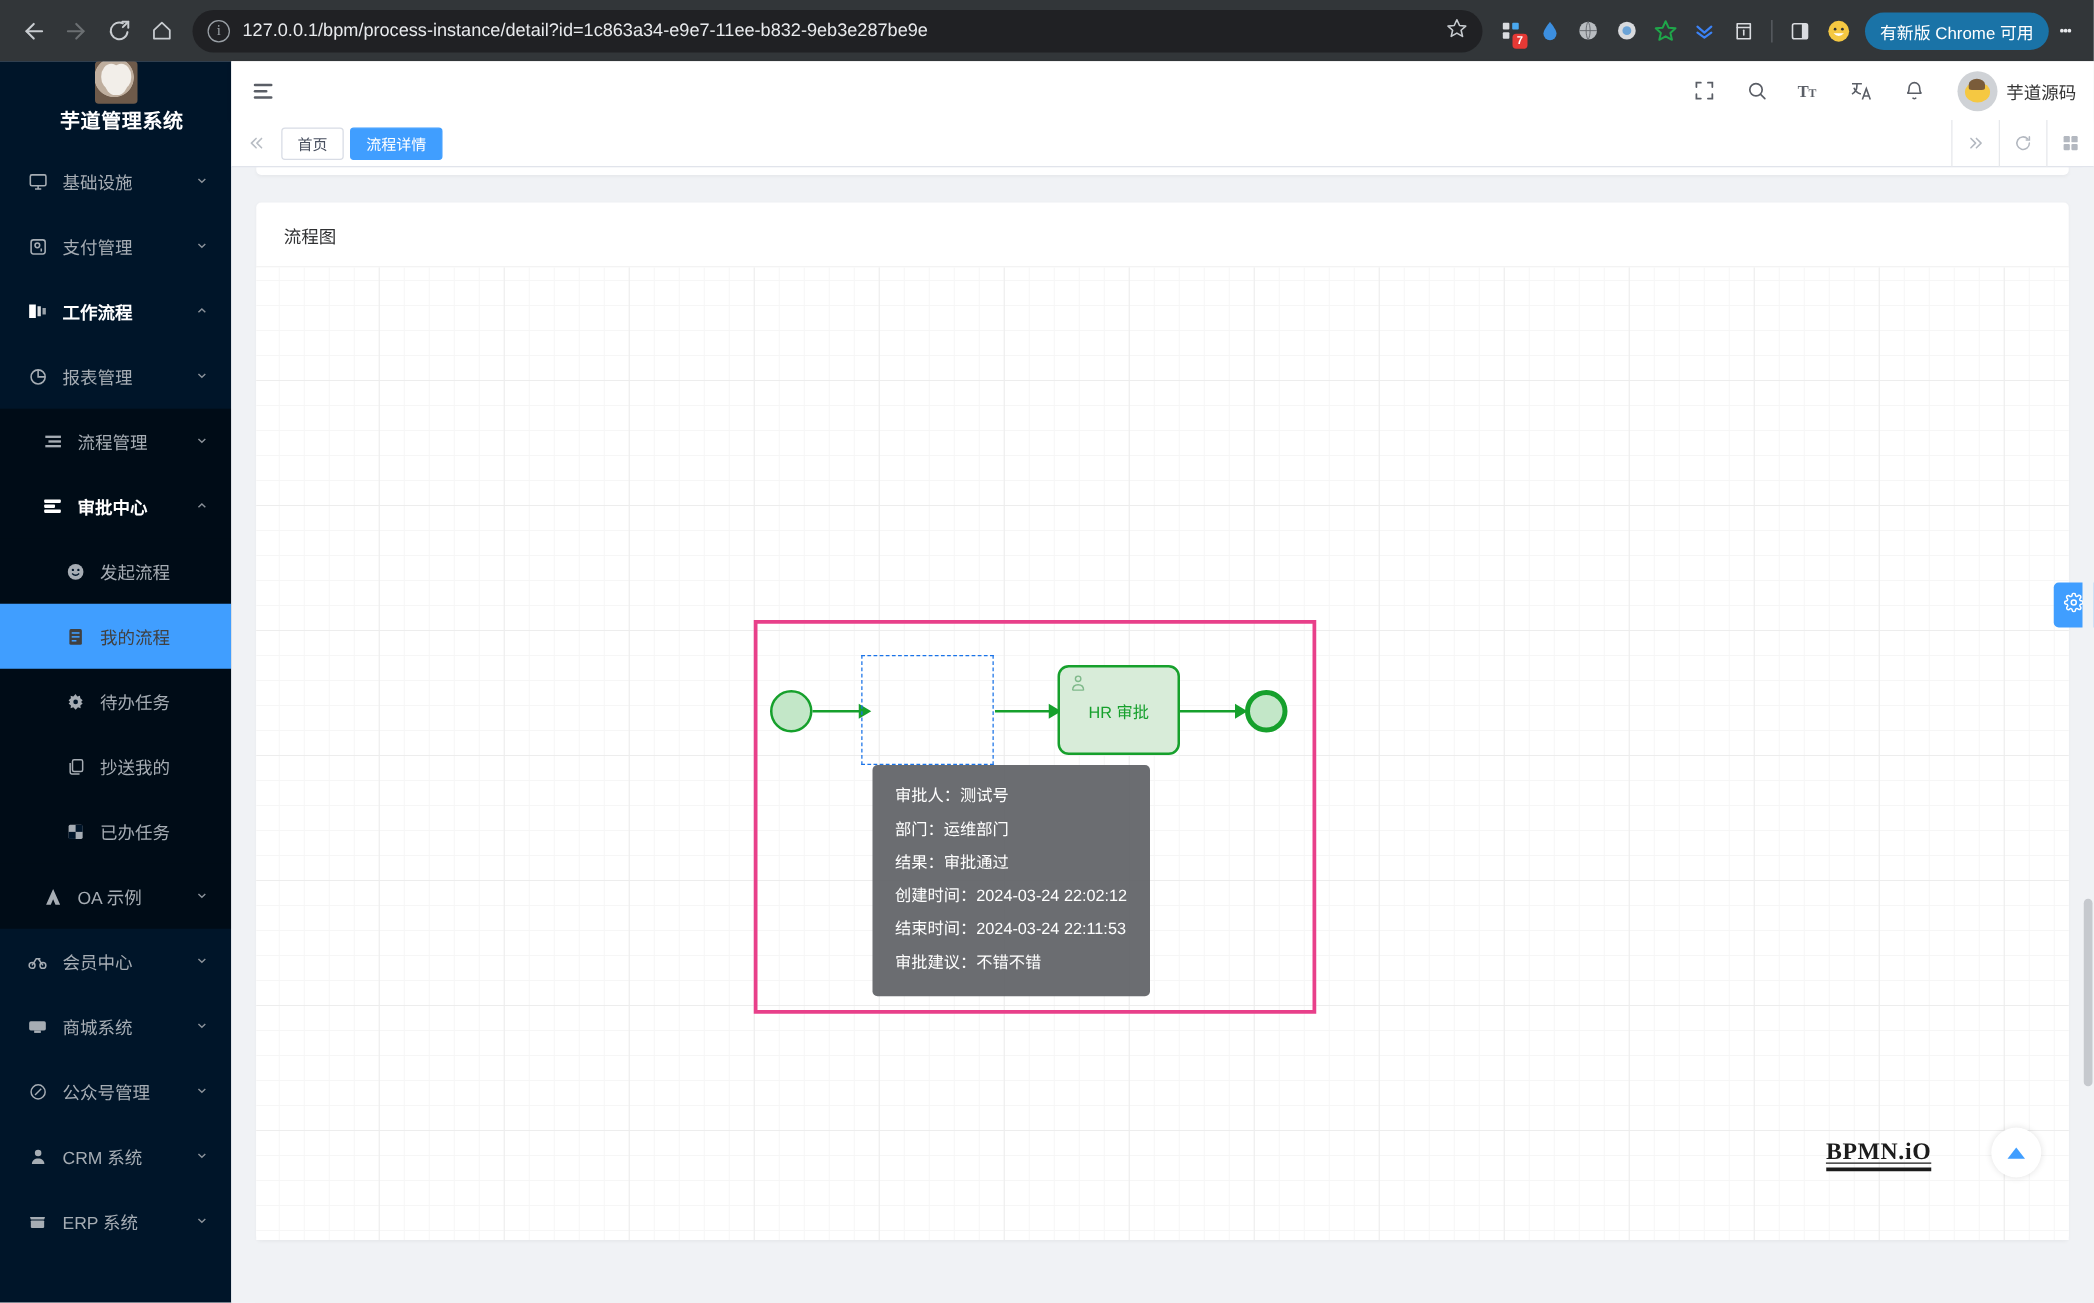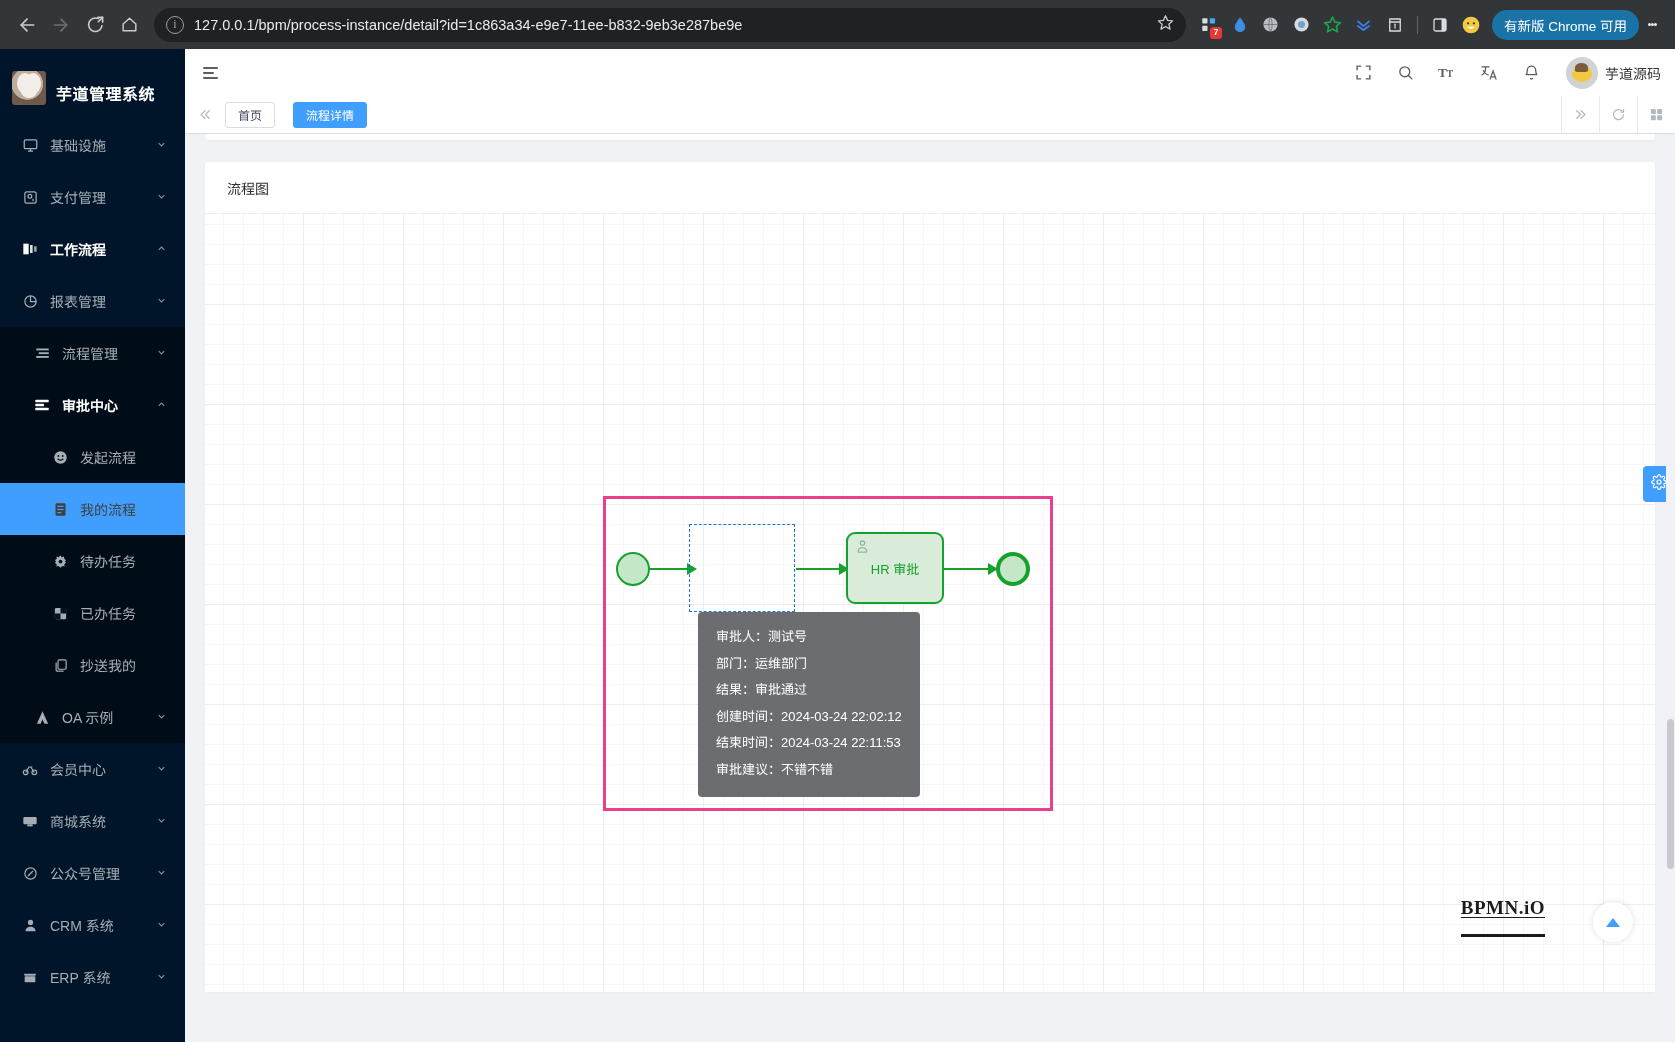--- a/index.html
+++ b/index.html
@@ -58,21 +58,21 @@
     white-space: nowrap; margin-left: 6px;
   }
   .kebab { width: 26px; height: 30px; display: flex; align-items: center; justify-content: center; color: #fff;}
   .kebab i { display:block; width:3px;height:3px;border-radius:50%;background:#e8eaed;margin:1.5px 0;}
 
   
   .sidebar {
     position: absolute; left: 0; top: 49px; width: 185px; height: 993px;
     background: #001529; overflow: hidden;
   }
-  .brand { display: flex; align-items: flex-end; height: 56px; padding: 0 12px; }
+  .brand { display: flex; align-items: center; height: 56px; padding: 0 12px; flex-direction: column; }
   .brand-logo {
     width: 34px; height: 34px; border-radius: 3px; flex: 0 0 auto;
     background: radial-gradient(circle at 45% 38%, #e9e3dd 0 26%, #bfae9e 28% 55%, #6e5a4a 57% 100%);
     position: relative; overflow: hidden;
   }
   .brand-logo::after{
     content:""; position:absolute; left:8px; top:5px; width:18px; height:22px;
     border-radius: 50% 50% 45% 45%; background:#f2eee9;
     box-shadow: -4px -4px 0 -1px #f2eee9, 4px -4px 0 -1px #f2eee9;
   }
@@ -127,21 +127,21 @@
     position: absolute; left: 185px; top: 96px; width: 1490px; height: 38px;
     background: #fff; border-bottom: 1px solid #d8dce5;
     display: flex; align-items: center;
   }
   .tg-collapse { width: 40px; display: flex; align-items: center; justify-content: center; color: #b8bdc4; font-size: 15px; }
   .tg {
     height: 26px; padding: 0 12px; display: flex; align-items: center;
     font-size: 12px; border: 1px solid #d8dce5; color: #495060;
     background: #fff; margin-right: 5px; border-radius: 3px;
   }
-  .tg.active { background: #409eff; border-color: #409eff; color: #fff; margin-left: 13px; }
+  .tg.active { background: #409eff; border-color: #409eff; color: #fff; }
   .tags-right { margin-left: auto; display: flex; align-items: stretch; height: 38px; }
   .tr-btn {
     width: 38px; display: flex; align-items: center; justify-content: center;
     border-left: 1px solid #e6e8eb; color: #b3b8c0;
   }
 
   
   .main {
     position: absolute; left: 185px; top: 134px; width: 1490px; height: 908px;
     background: #f0f2f5; overflow: hidden;
@@ -200,21 +200,21 @@
   .tooltip {
     position: absolute; background: rgba(96,98,102,.93); color: #fff;
     border-radius: 4px; padding: 12px 18px 14px 18px; font-size: 13px;
     line-height: 26.5px; white-space: nowrap;
   }
   .tooltip .row { display: block; }
   .bpmn-logo {
     position: absolute; right: 110px; bottom: 55px;
     font-family: "Liberation Serif", serif; font-weight: bold;
     font-size: 19px; color: #1c1c1c; letter-spacing: .5px;
-    border-bottom: 3px solid #1c1c1c; padding-bottom: 15px;
+    border-bottom: 3px solid #1c1c1c; padding-bottom: 1px;
     text-decoration: underline; text-underline-offset: 3px;
   }
 
   
   .settings-tab {
     position: absolute; right: 0; top: 466px; width: 32px; height: 36px;
     background: #409eff; border-radius: 4px 0 0 4px;
     display: flex; align-items: center; justify-content: center; color: #fff;
   }
   .back-top {
@@ -478,38 +478,38 @@
             <svg width="15" height="15" viewBox="0 0 24 24" fill="currentColor">
                 <path d="M12 2l2 3 3.5-1 .5 3.5L21 10l-2 2 2 2-3 2.5.5 3.5L15 19l-3 3-3-3-3.5 1 .5-3.5L3 14l2-2-2-2 3-2.5L5.5 4 9 5z"></path>
                 <circle cx="12" cy="12" r="3" fill="#001529"></circle>
               </svg>
           </span>
           <span class="tx">待办任务</span>
         </div>
 
         <div class="mi">
           <span class="ic">
+            <svg width="15" height="15" viewBox="0 0 24 24" fill="none" stroke="currentColor" stroke-width="1.9">
+                <rect x="8" y="3" width="13" height="15" rx="2"></rect>
+                <path d="M5 7v12a2 2 0 0 0 2 2h10"></path>
+              </svg>
+          </span>
+          <span class="tx">抄送我的</span>
+        </div>
+
+        <div class="mi">
+          <span class="ic">
             <svg width="15" height="15" viewBox="0 0 24 24" fill="currentColor">
                 <rect x="3" y="3" width="18" height="18" rx="2"></rect>
                 <rect x="3" y="3" width="9" height="9" fill="#fff" opacity=".0"></rect>
                 <rect x="12" y="3" width="9" height="9" fill="#001529"></rect>
                 <rect x="3" y="12" width="9" height="9" fill="#001529"></rect>
               </svg>
           </span>
           <span class="tx">已办任务</span>
-        </div>
-
-        <div class="mi">
-          <span class="ic">
-            <svg width="15" height="15" viewBox="0 0 24 24" fill="none" stroke="currentColor" stroke-width="1.9">
-                <rect x="8" y="3" width="13" height="15" rx="2"></rect>
-                <path d="M5 7v12a2 2 0 0 0 2 2h10"></path>
-              </svg>
-          </span>
-          <span class="tx">抄送我的</span>
         </div>
       </div>
 
       <div class="mi">
         <span class="ic">
           <svg width="15" height="15" viewBox="0 0 24 24" fill="currentColor">
               <path d="M12 2l9 20h-6l-3-7-3 7H3z"></path>
             </svg>
         </span>
         <span class="tx">OA 示例</span>

